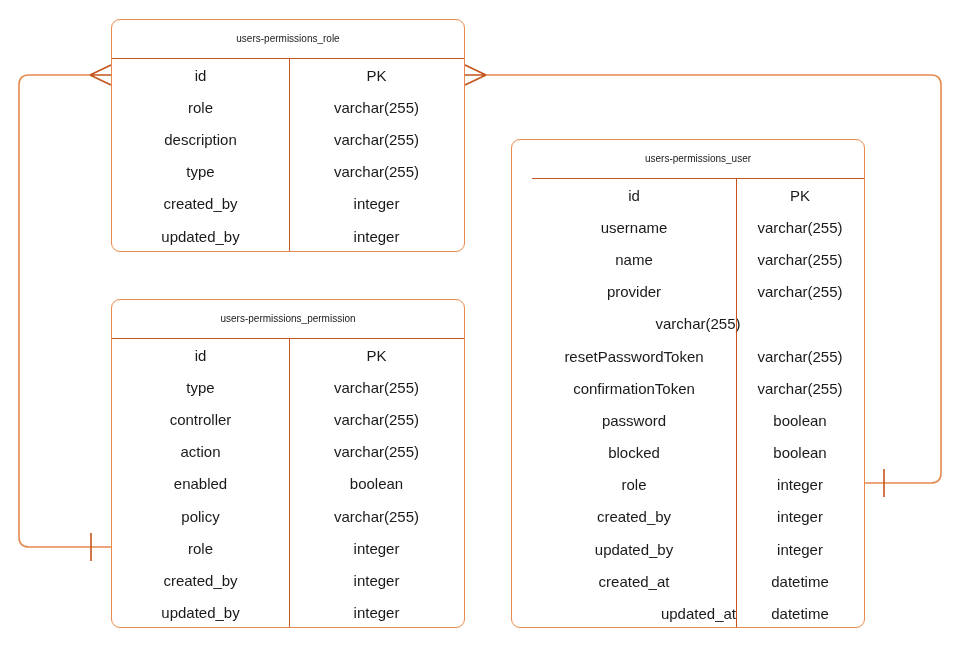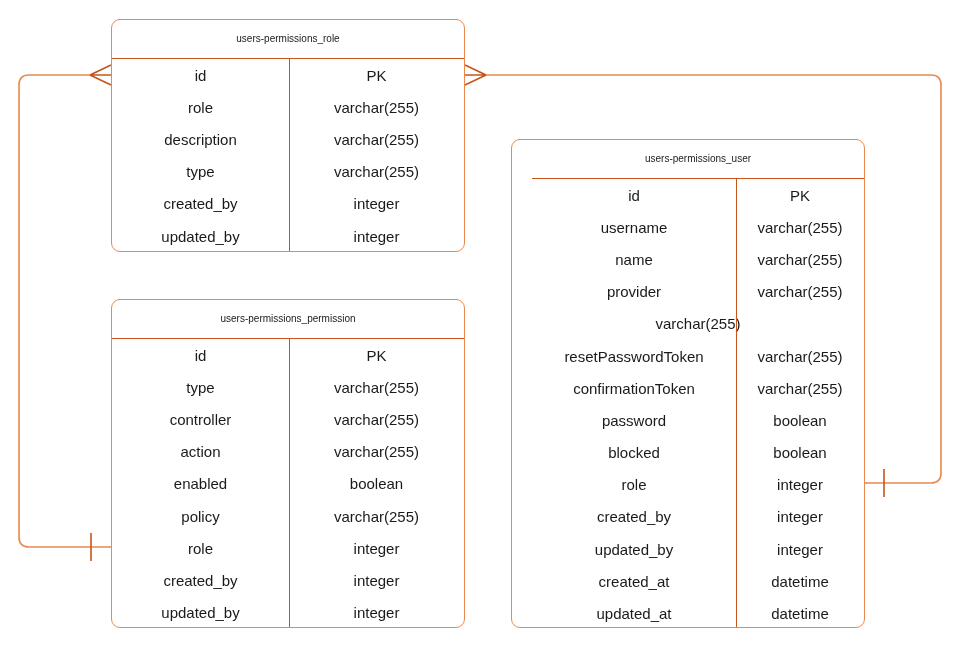--- a/index.html
+++ b/index.html
@@ -221,19 +221,19 @@
       </div>
       <div class="row">
         <div class="cell cell-name" style="width:204px;">updated_by</div>
         <div class="cell cell-type">integer</div>
       </div>
       <div class="row">
         <div class="cell cell-name" style="width:204px;">created_at</div>
         <div class="cell cell-type">datetime</div>
       </div>
       <div class="row">
-        <div class="cell cell-name" style="width:204px;">updated_at</div>
+        <div class="cell cell-name" style="width:204px;text-align:right;">updated_at</div>
         <div class="cell cell-type">datetime</div>
       </div>
     </div>
   </div>
 
 </div>
 
 </body></html>

